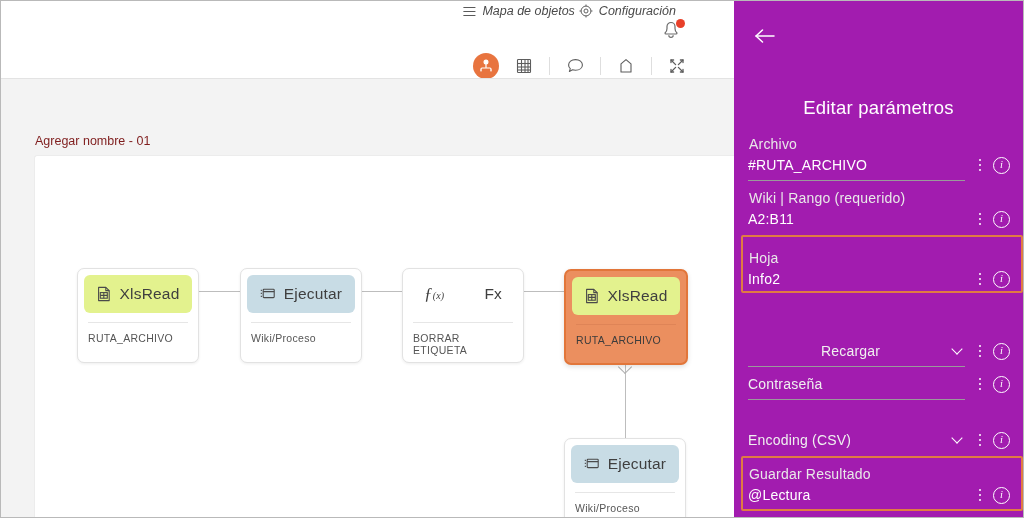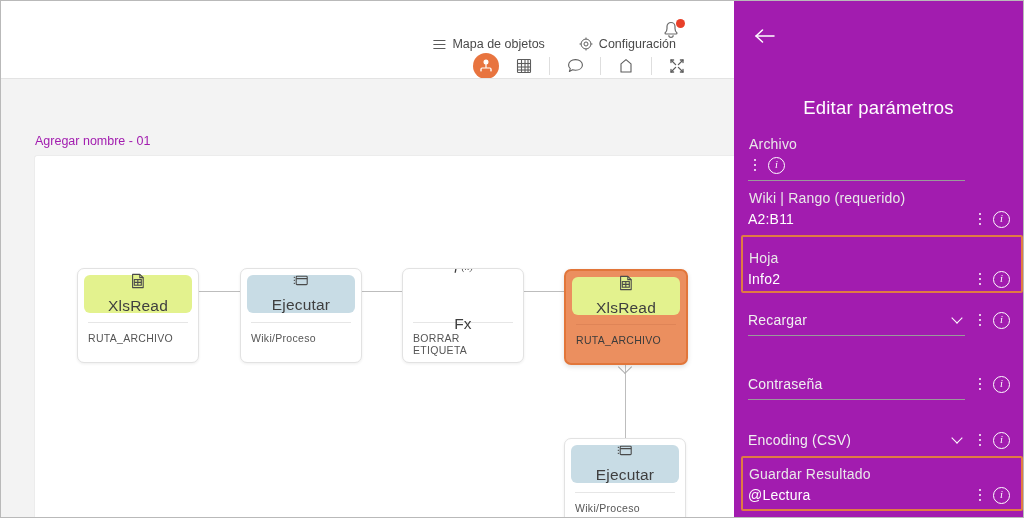--- a/index.html
+++ b/index.html
@@ -24,22 +24,22 @@
     overflow: hidden;
   }
 
   
   #topbar {
     position: absolute; left: 0; top: 0;
     width: 735px; height: 77px;
     background: #ffffff;
   }
   #topbar-row1 {
-    position: absolute; right: 60px; top: 36px;
-    display: flex; align-items: center; gap: 34px;
+    position: absolute; right: 60px; top: 3px;
+    display: flex; align-items: center; gap: 4px; font-style: italic;
   }
   .top-link {
     display: flex; align-items: center; gap: 6px;
     font-size: 12.5px; color: #4a4a4a; cursor: pointer;
     white-space: nowrap;
   }
   .top-link .ic { display: inline-flex; align-items: center; }
   #bell-wrap {
     position: absolute; right: 50px; top: 16px;
     width: 26px; height: 28px; cursor: pointer;
@@ -68,21 +68,21 @@
 
   
   #canvas-outer {
     position: absolute; left: 0; top: 77px;
     width: 735px; height: 440px;
     background: #f3f3f3;
     border-top: 1px solid #e3e3e3;
   }
   #canvas-title {
     position: absolute; left: 34px; top: 55px;
-    font-size: 12.5px; color: #a21caf;
+    font-size: 12.5px; color: #7f1d1d;
   }
   #canvas-inner {
     position: absolute; left: 33px; top: 76px;
     width: 702px; height: 364px;
     background: #ffffff;
     border: 1px solid #ececec;
     border-right: none; border-bottom: none;
     border-radius: 3px 0 0 0;
     overflow: hidden;
   }
@@ -98,21 +98,20 @@
   }
   .node-head {
     margin: 6px 6px 0 6px;
     height: 38px;
     border-radius: 6px;
     display: flex; align-items: center; justify-content: center;
     gap: 8px;
     font-size: 15.5px;
     color: #3f3f3f;
     letter-spacing: .2px;
-    flex-direction: column;
   }
   .node-head.green { background: #e3f28e; }
   .node-head.blue  { background: #c8dce5; }
   .node-head.plain { background: #ffffff; gap: 40px; }
   .node-body {
     margin: 0 10px;
     padding-top: 9px;
     border-top: 1px solid #e6e6e6;
     font-size: 10.5px;
     color: #555555;
@@ -465,20 +464,21 @@
           </g>
         </svg>
       </span>
     </div>
 
     <div id="panel-title">Editar parámetros</div>
 
     <div class="field" style="top:135px;">
       <div class="field-label">Archivo</div>
       <div class="field-row">
+        <div class="field-value">#RUTA_ARCHIVO</div>
         <div class="kebab">
             <i></i>
             <i></i>
             <i></i>
           </div>
         <div class="info-ic">i</div>
       </div>
       <div class="field-underline"></div>
     </div>
 
@@ -503,21 +503,21 @@
         <div class="field-value">Info2</div>
         <div class="kebab">
             <i></i>
             <i></i>
             <i></i>
           </div>
         <div class="info-ic">i</div>
       </div>
     </div>
 
-    <div class="field" style="top:308px;">
+    <div class="field" style="top:339px;text-align:center;">
       <div class="field-row">
         <div class="field-value placeholder">Recargar</div>
         <div class="chev-sel"></div>
         <div class="kebab">
             <i></i>
             <i></i>
             <i></i>
           </div>
         <div class="info-ic">i</div>
       </div>

